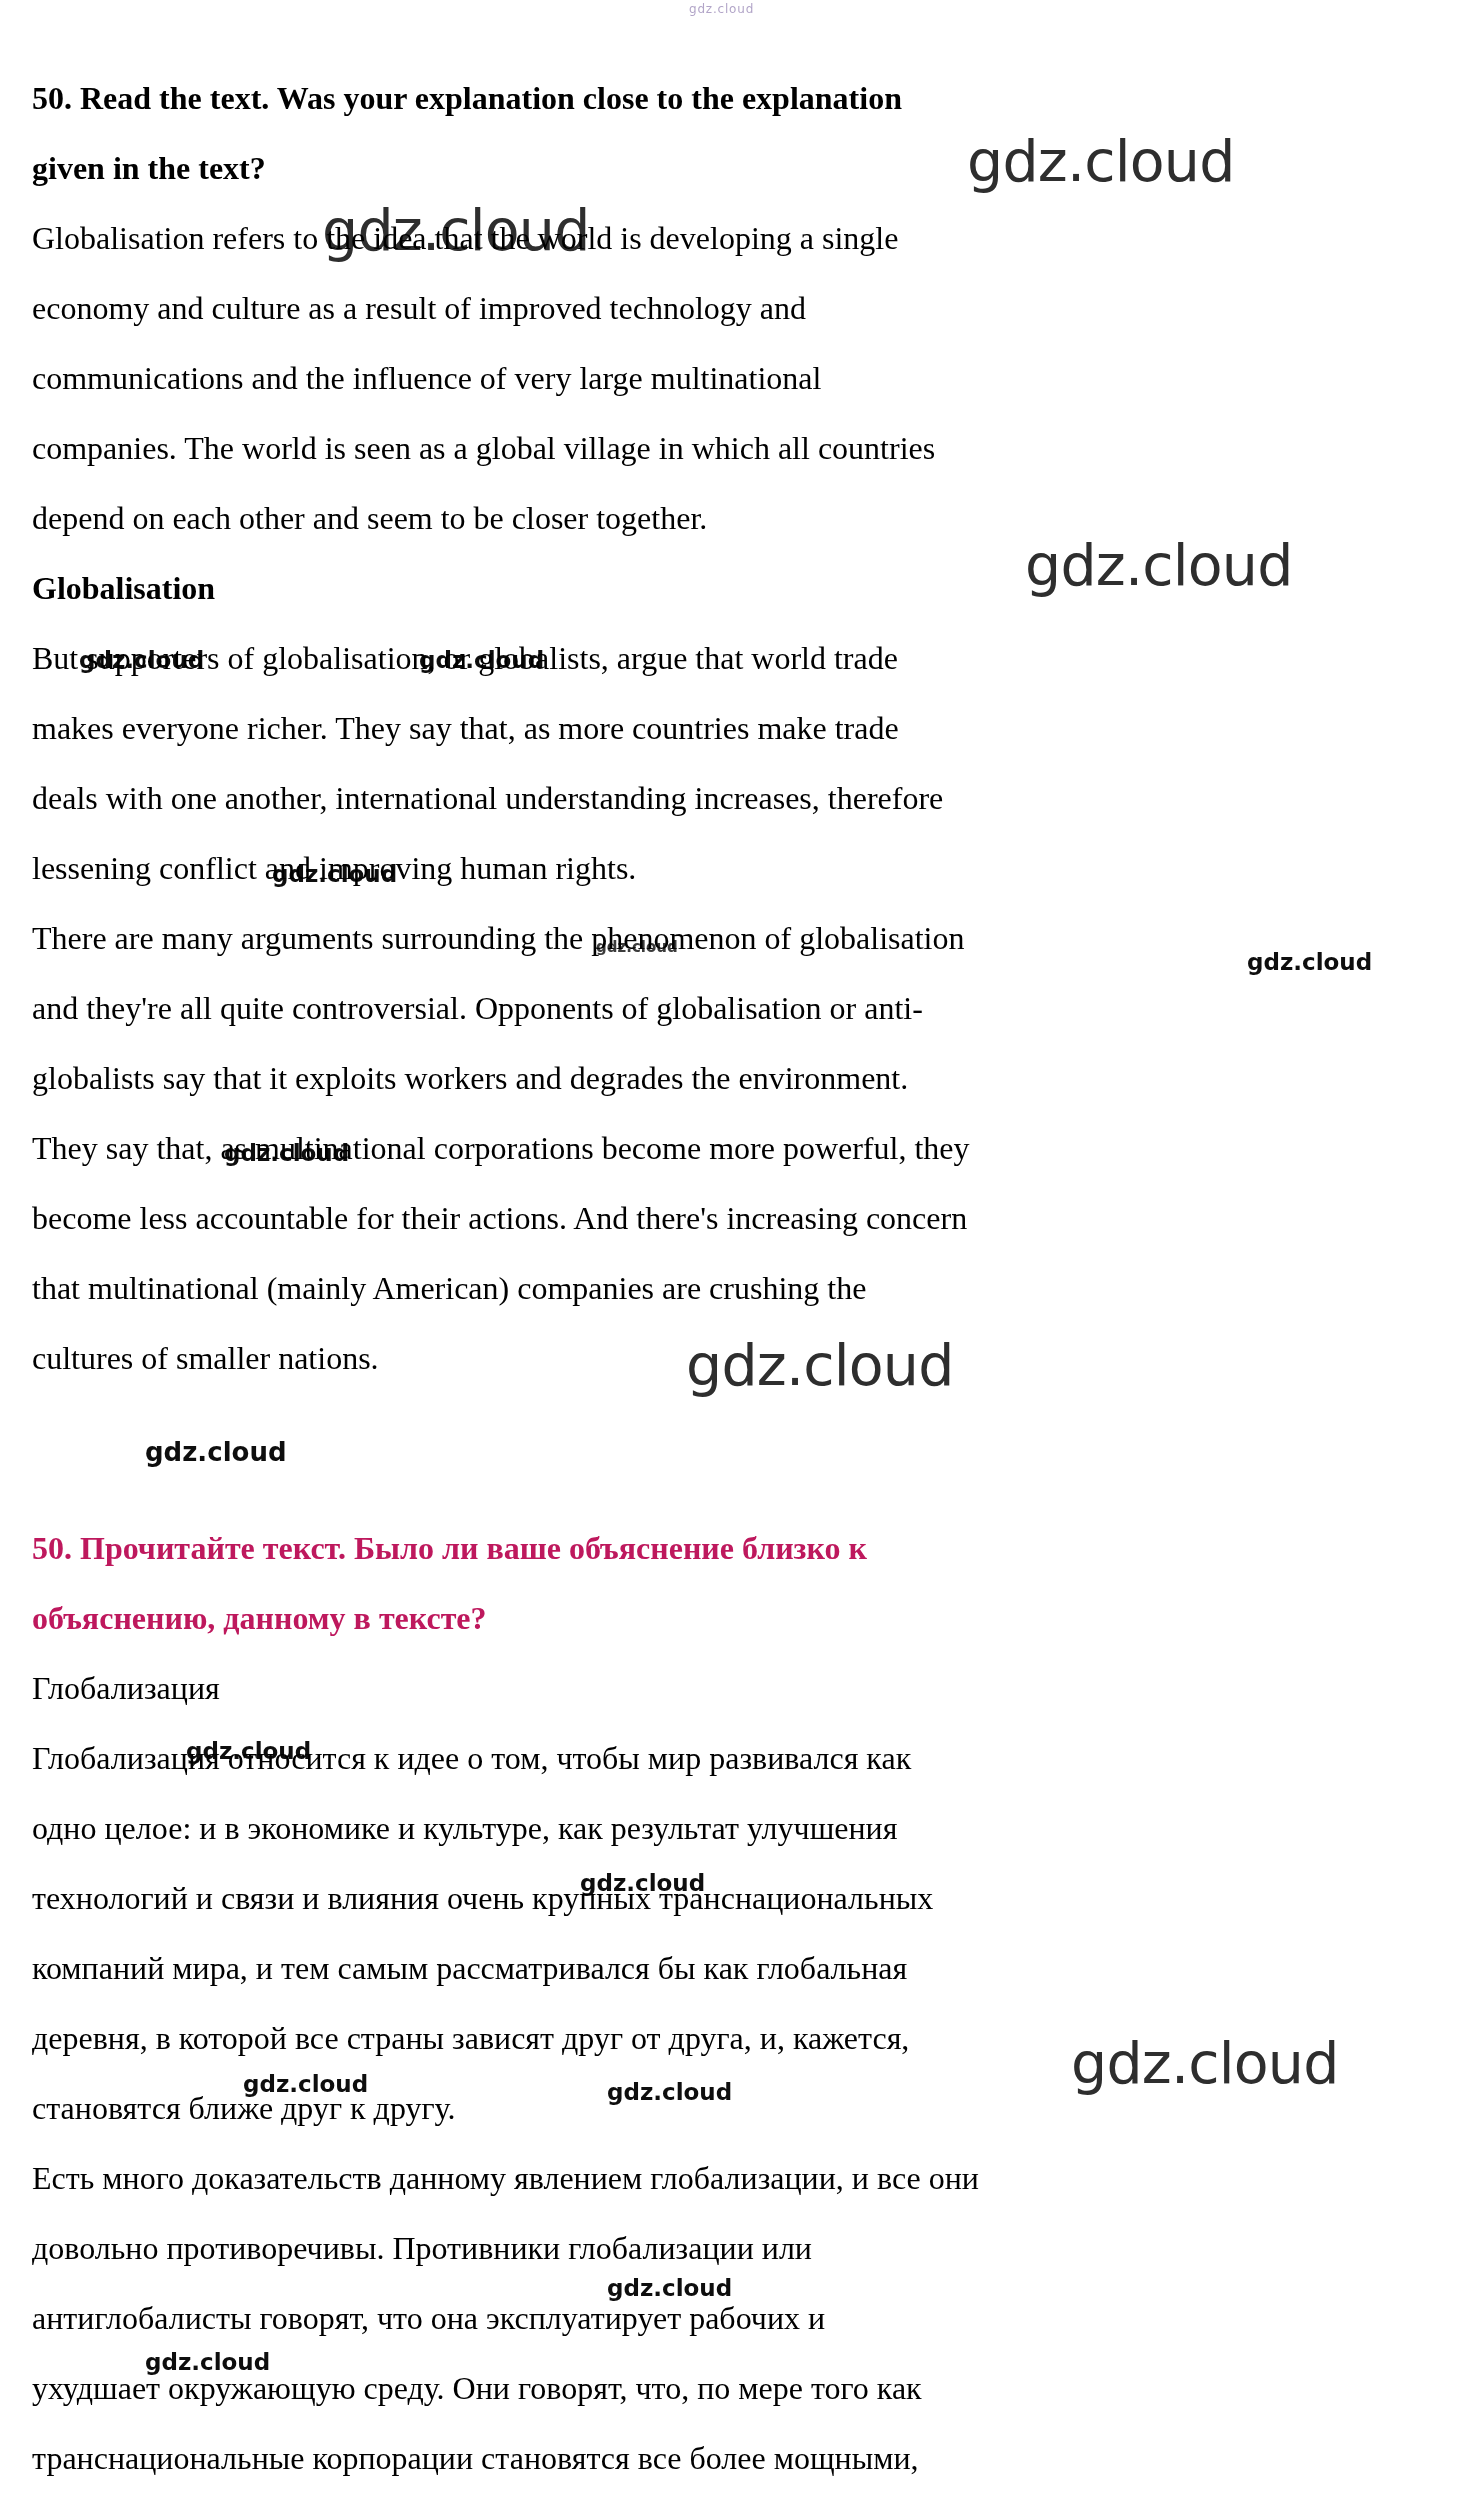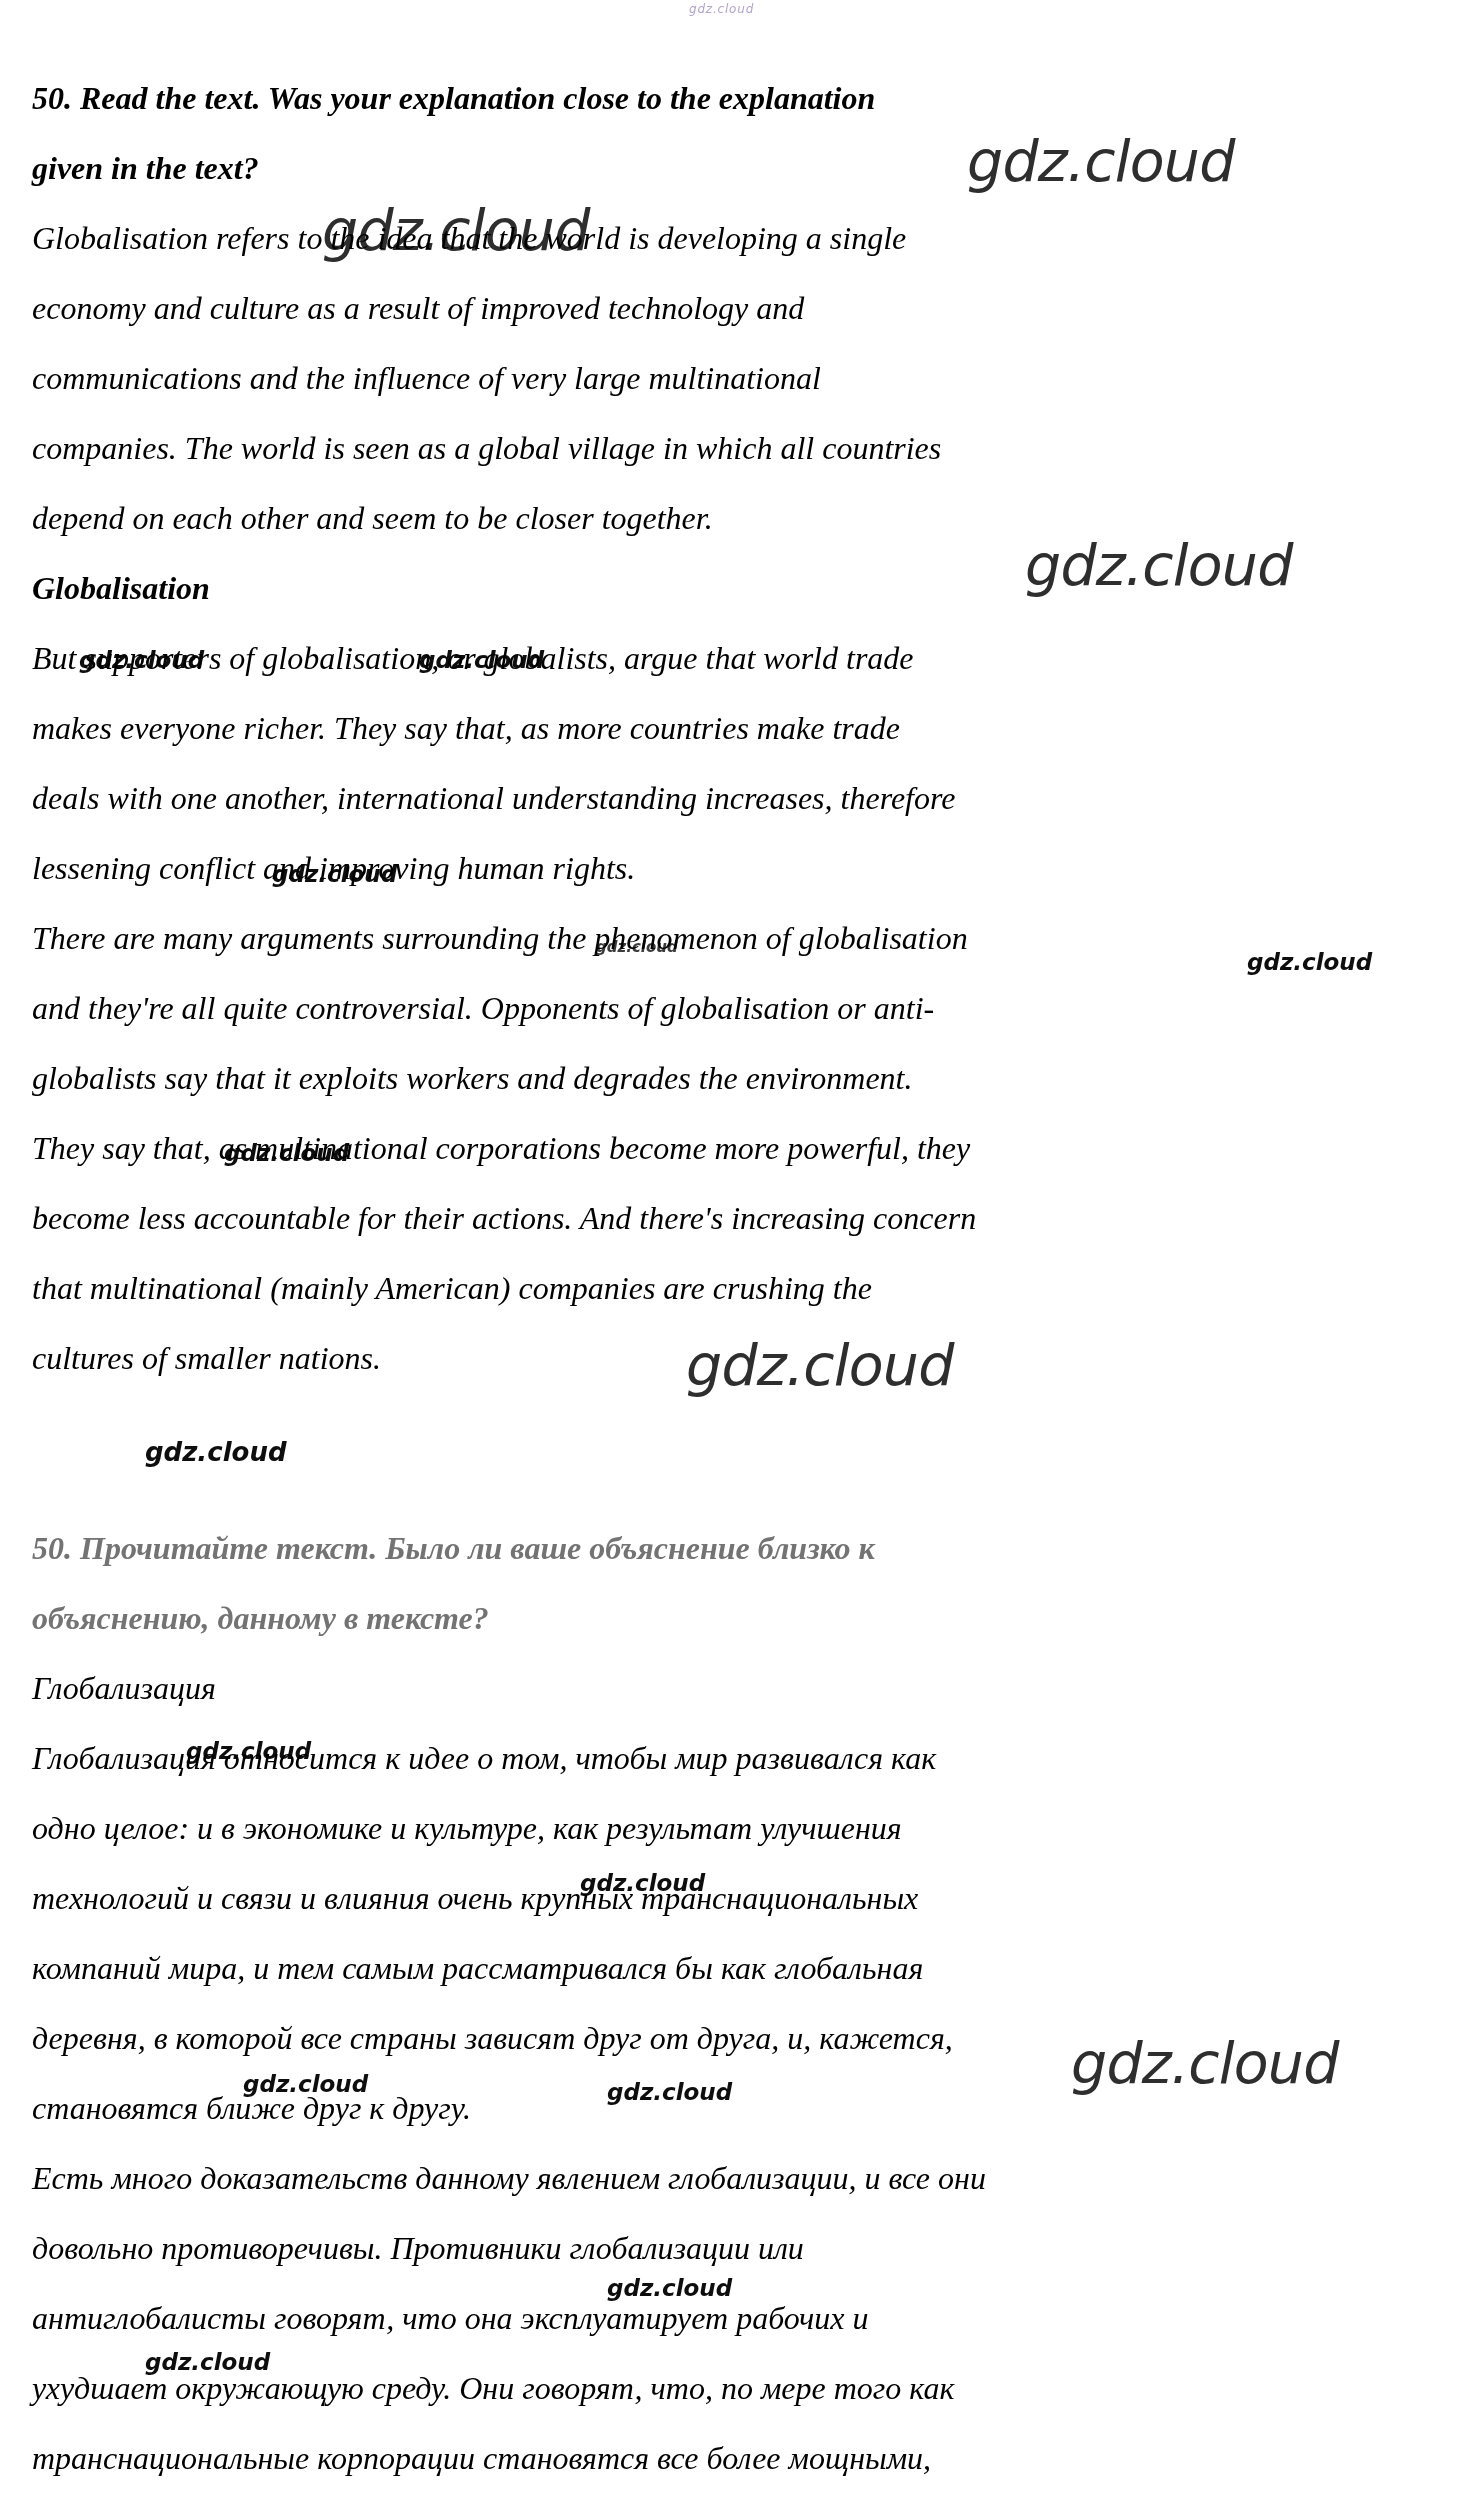--- a/index.html
+++ b/index.html
@@ -5,37 +5,36 @@
   * { box-sizing: border-box; }
   html, body { margin: 0; padding: 0; background: #ffffff; }
   .page {
     position: relative;
     width: 1470px;
     height: 2512px;
     background: #ffffff;
     overflow: hidden;
     font-family: "Liberation Serif", "DejaVu Serif", serif;
     color: #000000;
-    font-style: italic;
   }
   .content {
     position: absolute;
     left: 32px;
     top: 63px;
     width: 1430px;
   }
   .textblock {
     font-size: 32px;
     line-height: 70px;
     white-space: pre;
     margin: 0;
   }
   .bold { font-weight: 700; }
   .ru-block { margin-top: 120px; }
-  .ru-heading { color: #737373; font-weight: 700; }
+  .ru-heading { color: #be185d; font-weight: 700; }
   .wm {
     position: absolute;
     font-family: "DejaVu Sans", "Liberation Sans", sans-serif;
     line-height: 1;
     white-space: nowrap;
   }
   .wm-big   { font-size: 57px; color: #2e2e2e; letter-spacing: -0.8px; }
   .wm-small { font-size: 23px; font-weight: 700; color: #0e0e0e; }
   .wm-med   { font-size: 26px; font-weight: 700; color: #0e0e0e; }
   .wm-tiny  { font-size: 15px; font-weight: 700; color: #3c3c3c; }

